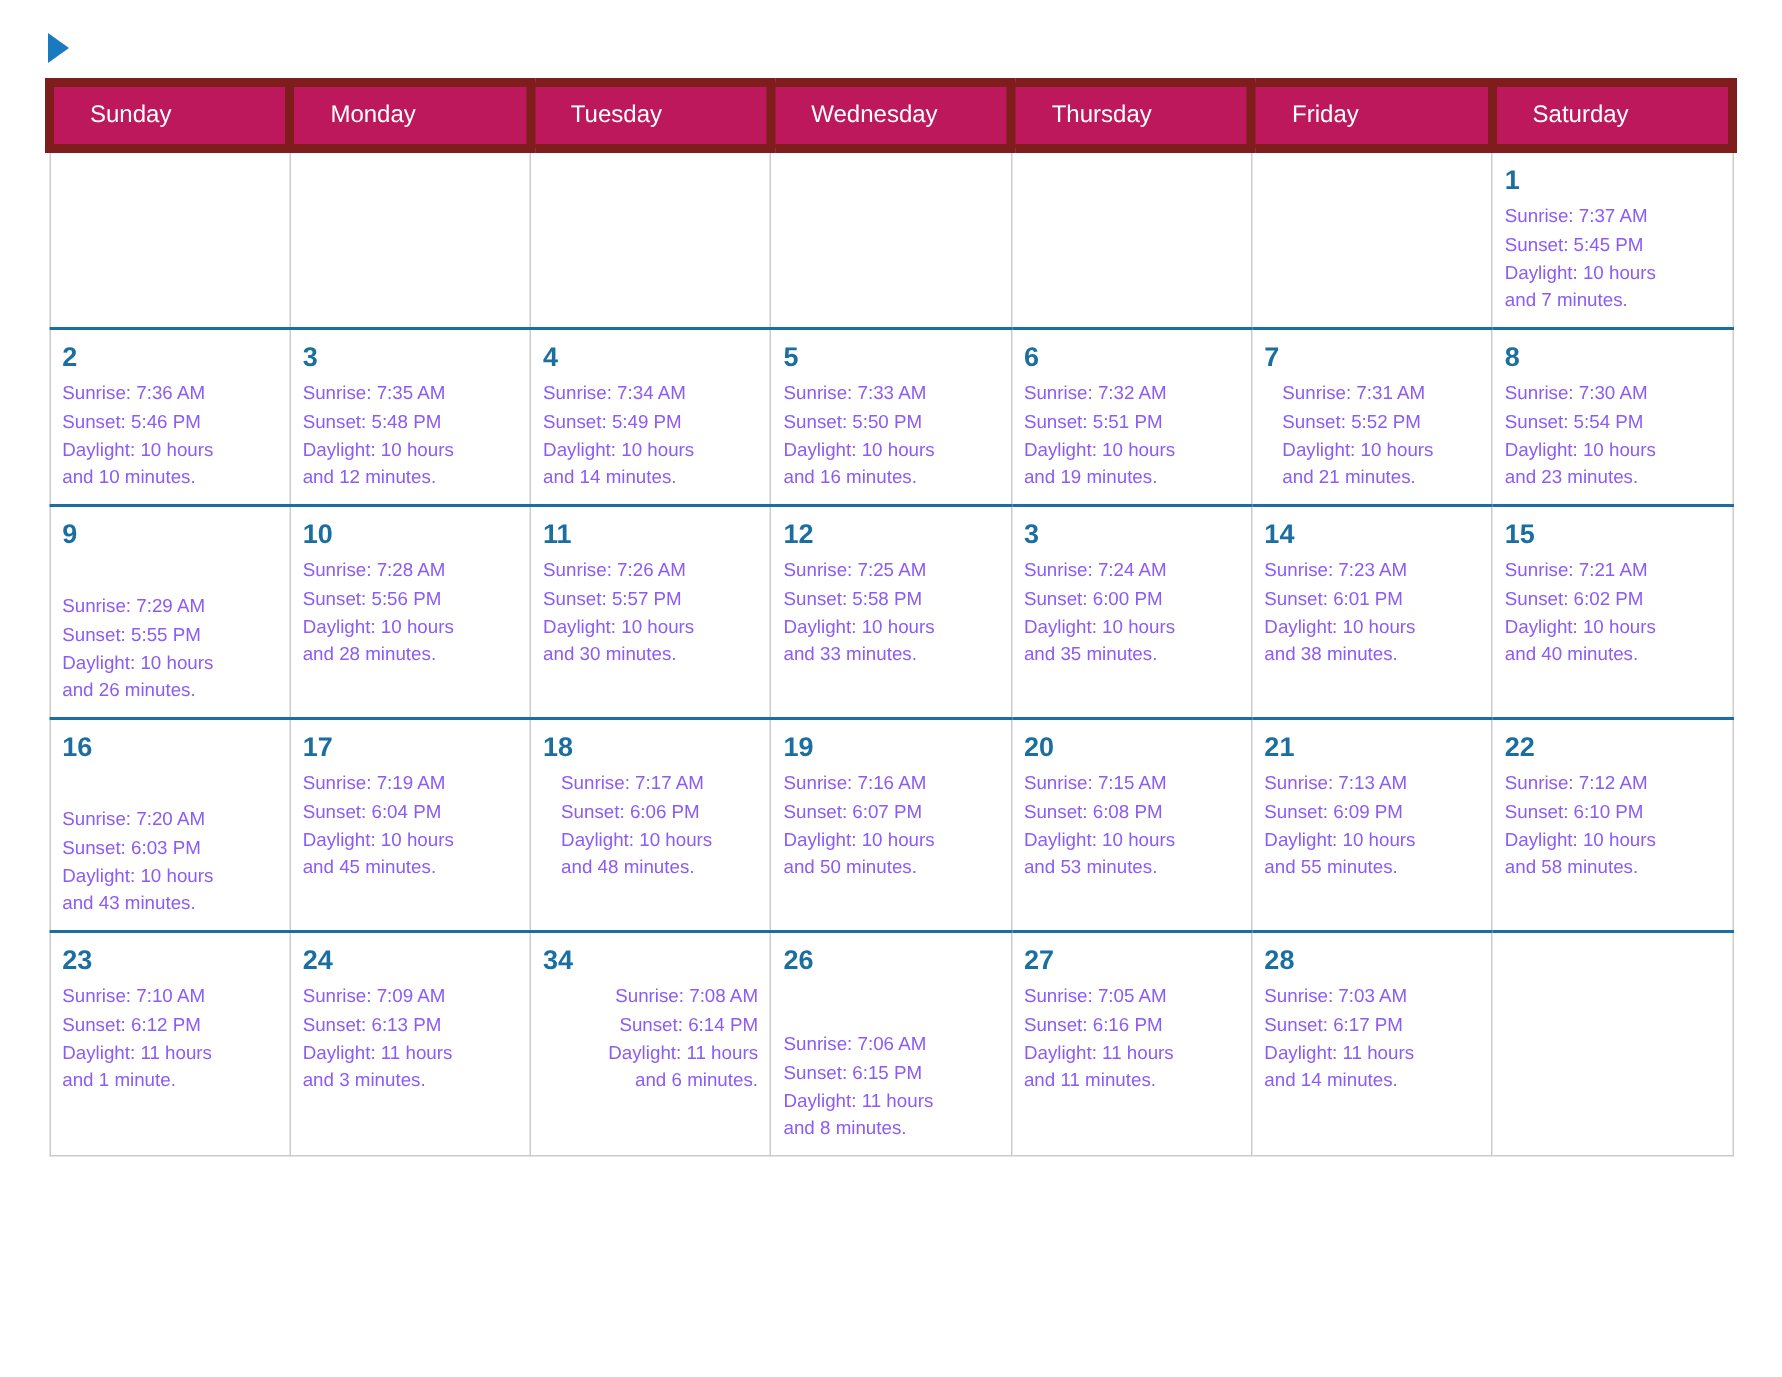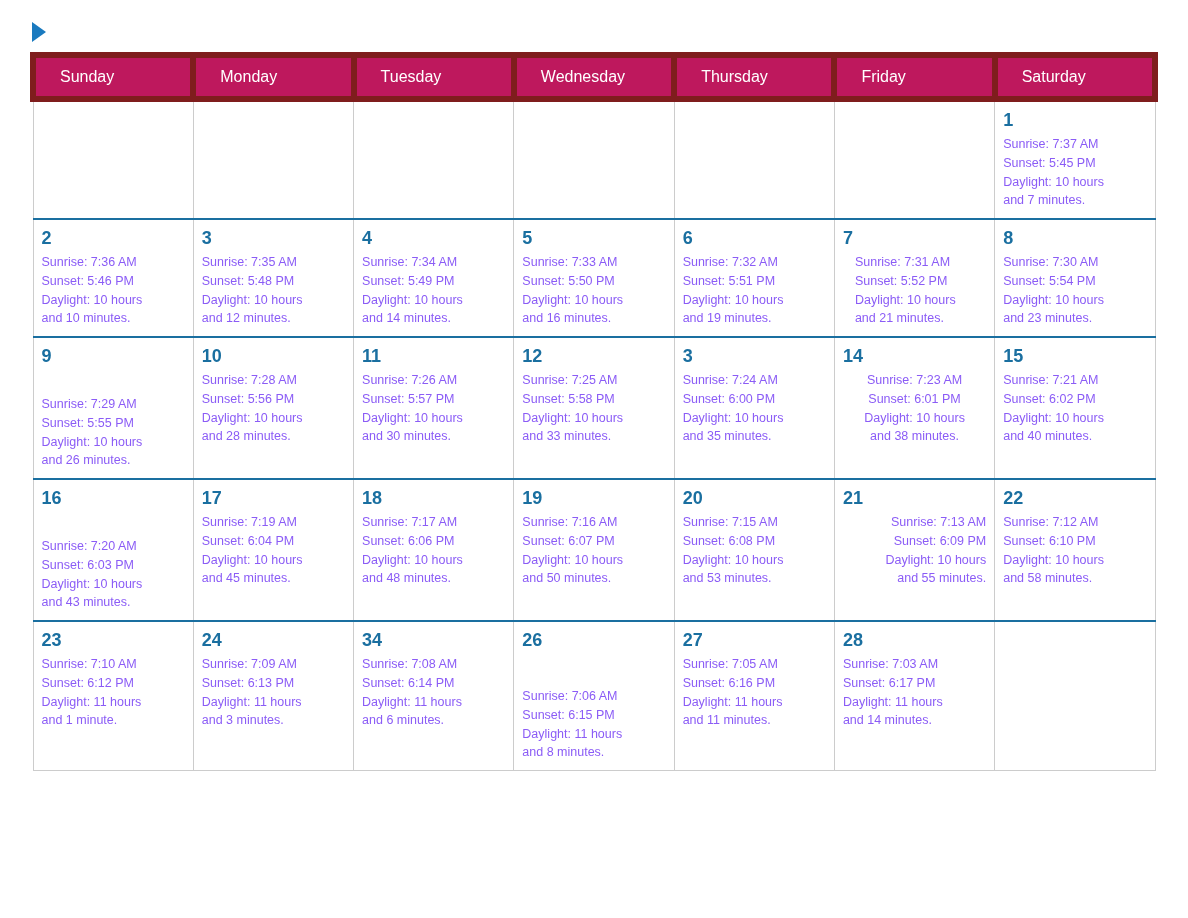--- a/index.html
+++ b/index.html
@@ -224,21 +224,21 @@
         </td>
         <td>
           <span class="day-num">3</span>
           <div class="day-info" style="white-space: pre-line;">Sunrise: 7:24 AM
 Sunset: 6:00 PM
 Daylight: 10 hours
 and 35 minutes.</div>
         </td>
         <td>
           <span class="day-num">14</span>
-          <div class="day-info" style="white-space: pre-line; text-align: center;">Sunrise: 7:23 AM
+          <div class="day-info" style="white-space: pre-line;">Sunrise: 7:23 AM
 Sunset: 6:01 PM
 Daylight: 10 hours
 and 38 minutes.</div>
         </td>
         <td>
           <span class="day-num">15</span>
           <div class="day-info" style="white-space: pre-line;">Sunrise: 7:21 AM
 Sunset: 6:02 PM
 Daylight: 10 hours
 and 40 minutes.</div>
@@ -254,42 +254,42 @@
         </td>
         <td>
           <span class="day-num">17</span>
           <div class="day-info" style="white-space: pre-line;">Sunrise: 7:19 AM
 Sunset: 6:04 PM
 Daylight: 10 hours
 and 45 minutes.</div>
         </td>
         <td>
           <span class="day-num">18</span>
-          <div class="day-info" style="white-space: pre-line;">Sunrise: 7:17 AM
+          <div class="day-info" style="white-space: pre-line; margin-left: 12px;">Sunrise: 7:17 AM
 Sunset: 6:06 PM
 Daylight: 10 hours
 and 48 minutes.</div>
         </td>
         <td>
           <span class="day-num">19</span>
           <div class="day-info" style="white-space: pre-line;">Sunrise: 7:16 AM
 Sunset: 6:07 PM
 Daylight: 10 hours
 and 50 minutes.</div>
         </td>
         <td>
           <span class="day-num">20</span>
           <div class="day-info" style="white-space: pre-line;">Sunrise: 7:15 AM
 Sunset: 6:08 PM
 Daylight: 10 hours
 and 53 minutes.</div>
         </td>
         <td>
           <span class="day-num">21</span>
-          <div class="day-info" style="white-space: pre-line; text-align: right;">Sunrise: 7:13 AM
+          <div class="day-info" style="white-space: pre-line;">Sunrise: 7:13 AM
 Sunset: 6:09 PM
 Daylight: 10 hours
 and 55 minutes.</div>
         </td>
         <td>
           <span class="day-num">22</span>
           <div class="day-info" style="white-space: pre-line;">Sunrise: 7:12 AM
 Sunset: 6:10 PM
 Daylight: 10 hours
 and 58 minutes.</div>
@@ -305,21 +305,21 @@
         </td>
         <td>
           <span class="day-num">24</span>
           <div class="day-info" style="white-space: pre-line;">Sunrise: 7:09 AM
 Sunset: 6:13 PM
 Daylight: 11 hours
 and 3 minutes.</div>
         </td>
         <td>
           <span class="day-num">34</span>
-          <div class="day-info" style="white-space: pre-line;">Sunrise: 7:08 AM
+          <div class="day-info" style="white-space: pre-line; text-align: right;">Sunrise: 7:08 AM
 Sunset: 6:14 PM
 Daylight: 11 hours
 and 6 minutes.</div>
         </td>
         <td>
           <span class="day-num">26</span>
           <div class="day-info" style="white-space: pre-line; margin-top: 36px;">Sunrise: 7:06 AM
 Sunset: 6:15 PM
 Daylight: 11 hours
 and 8 minutes.</div>

